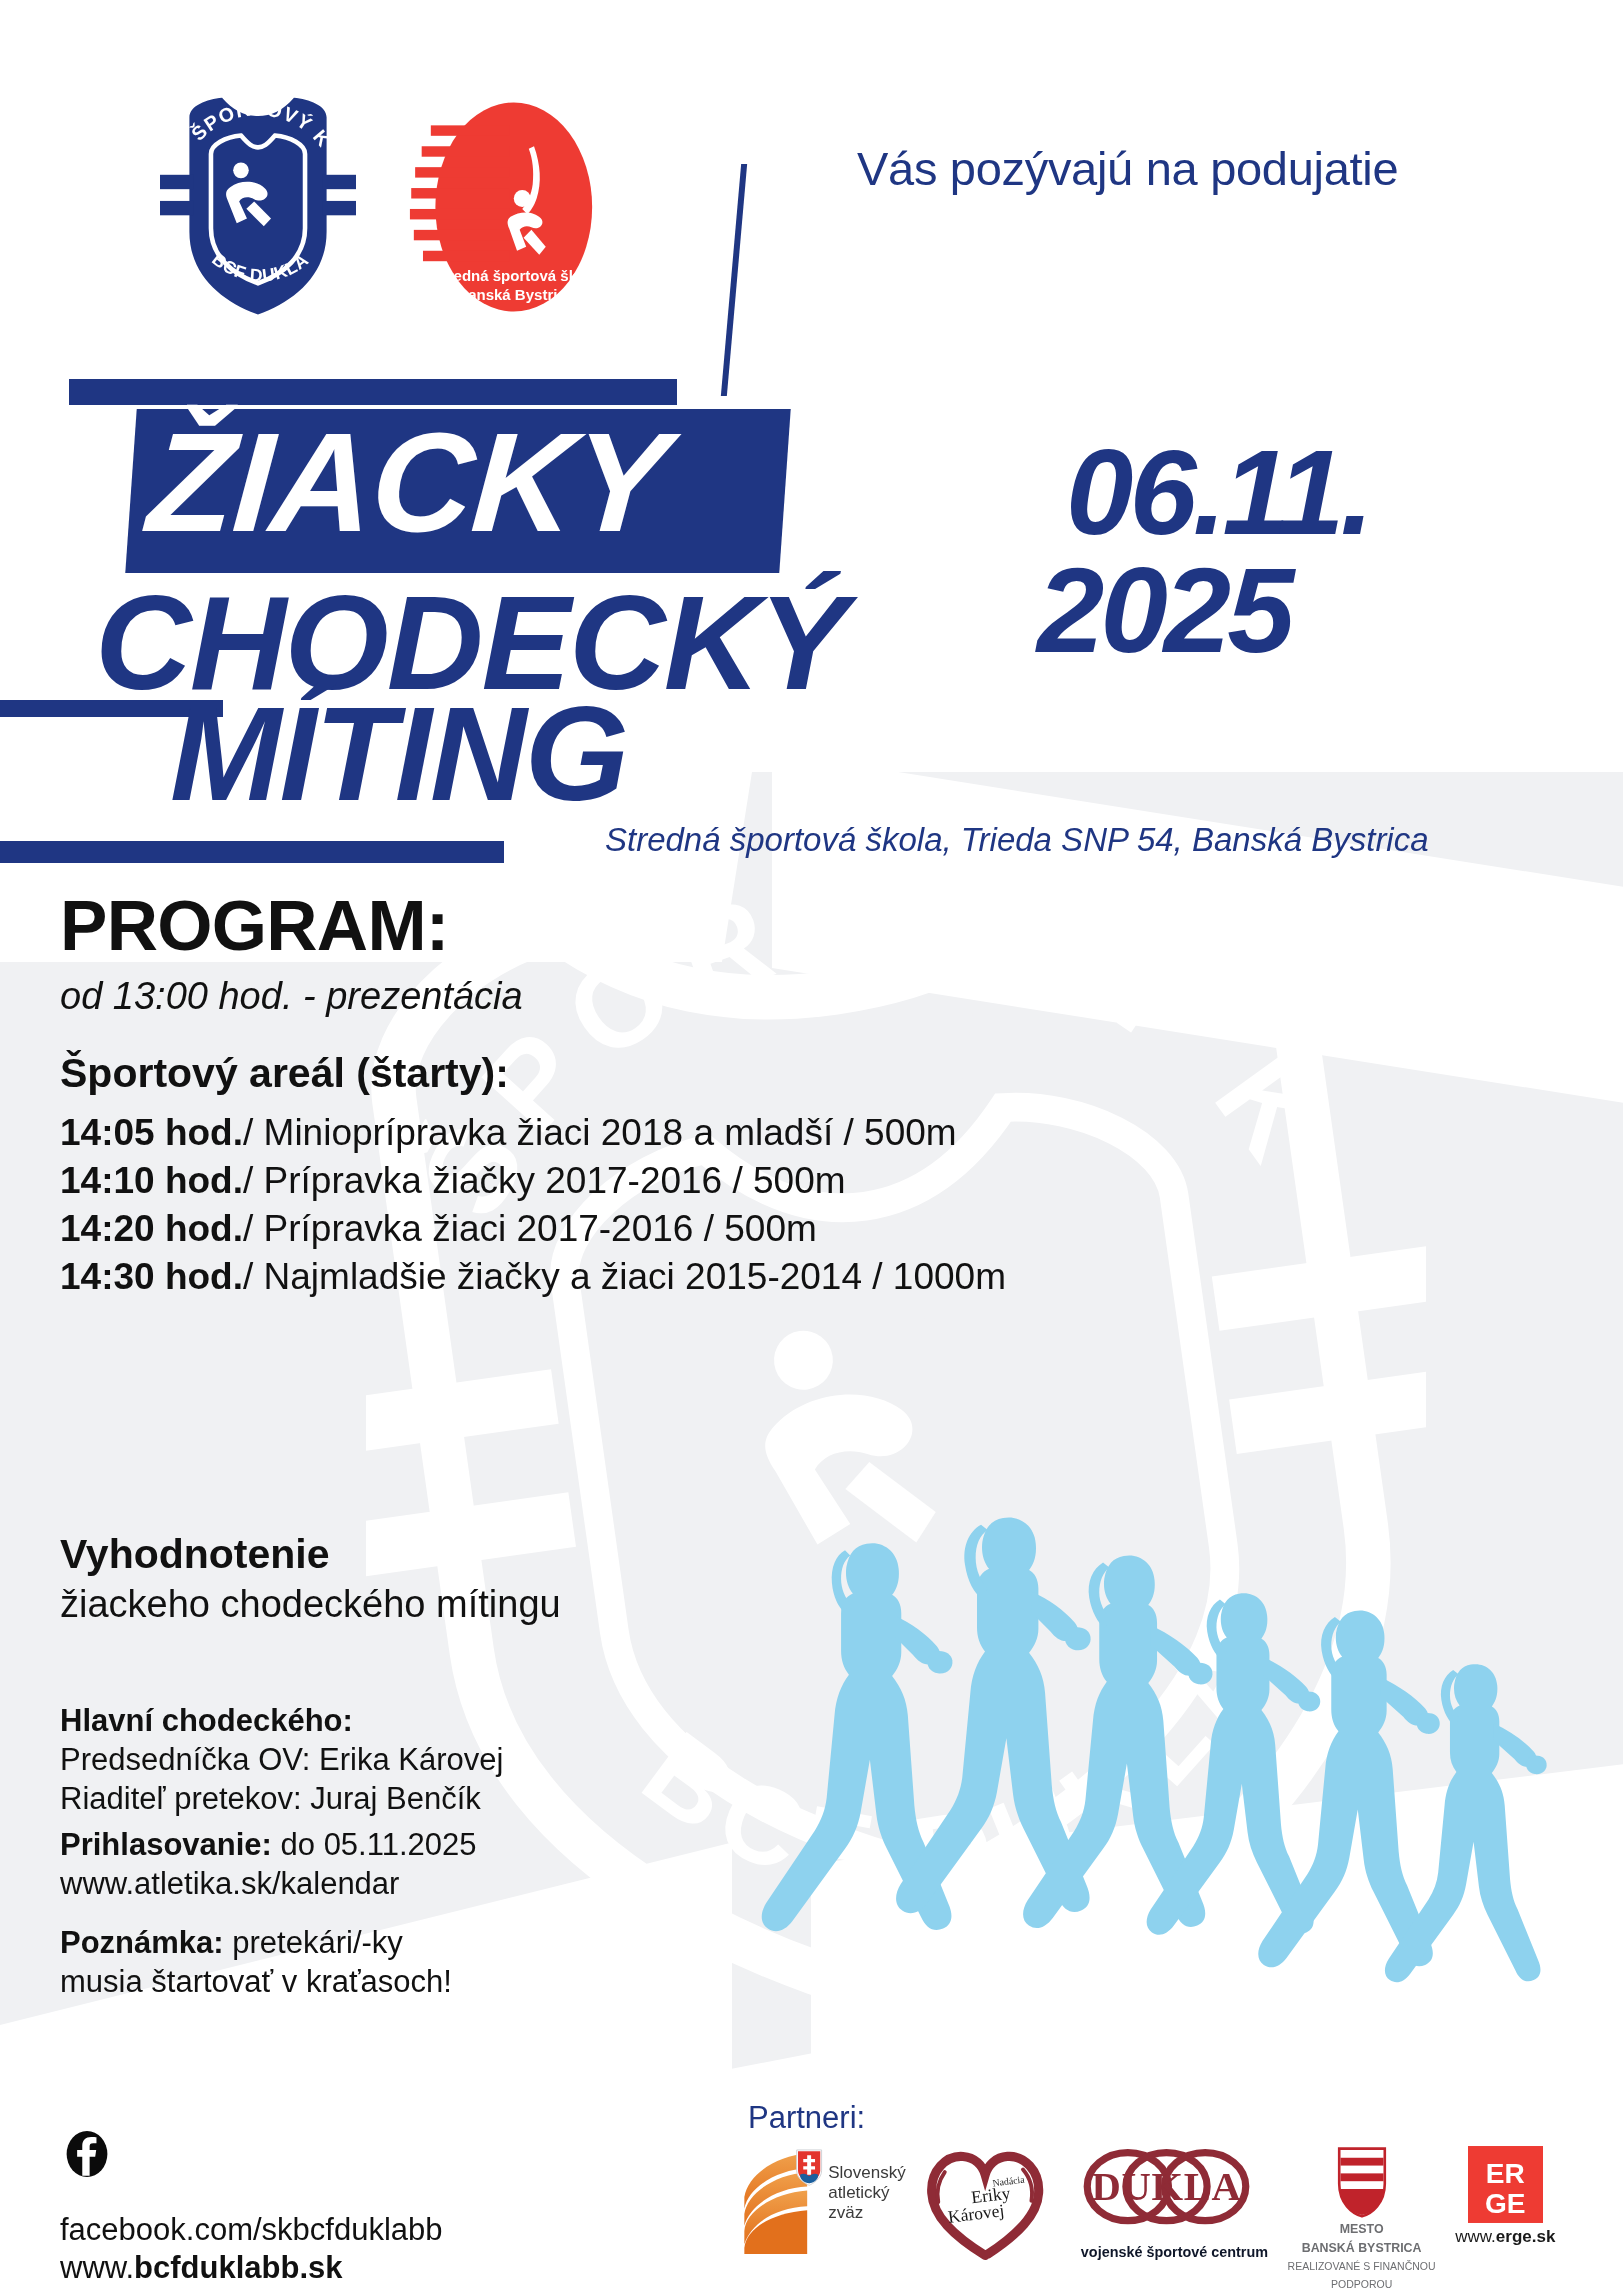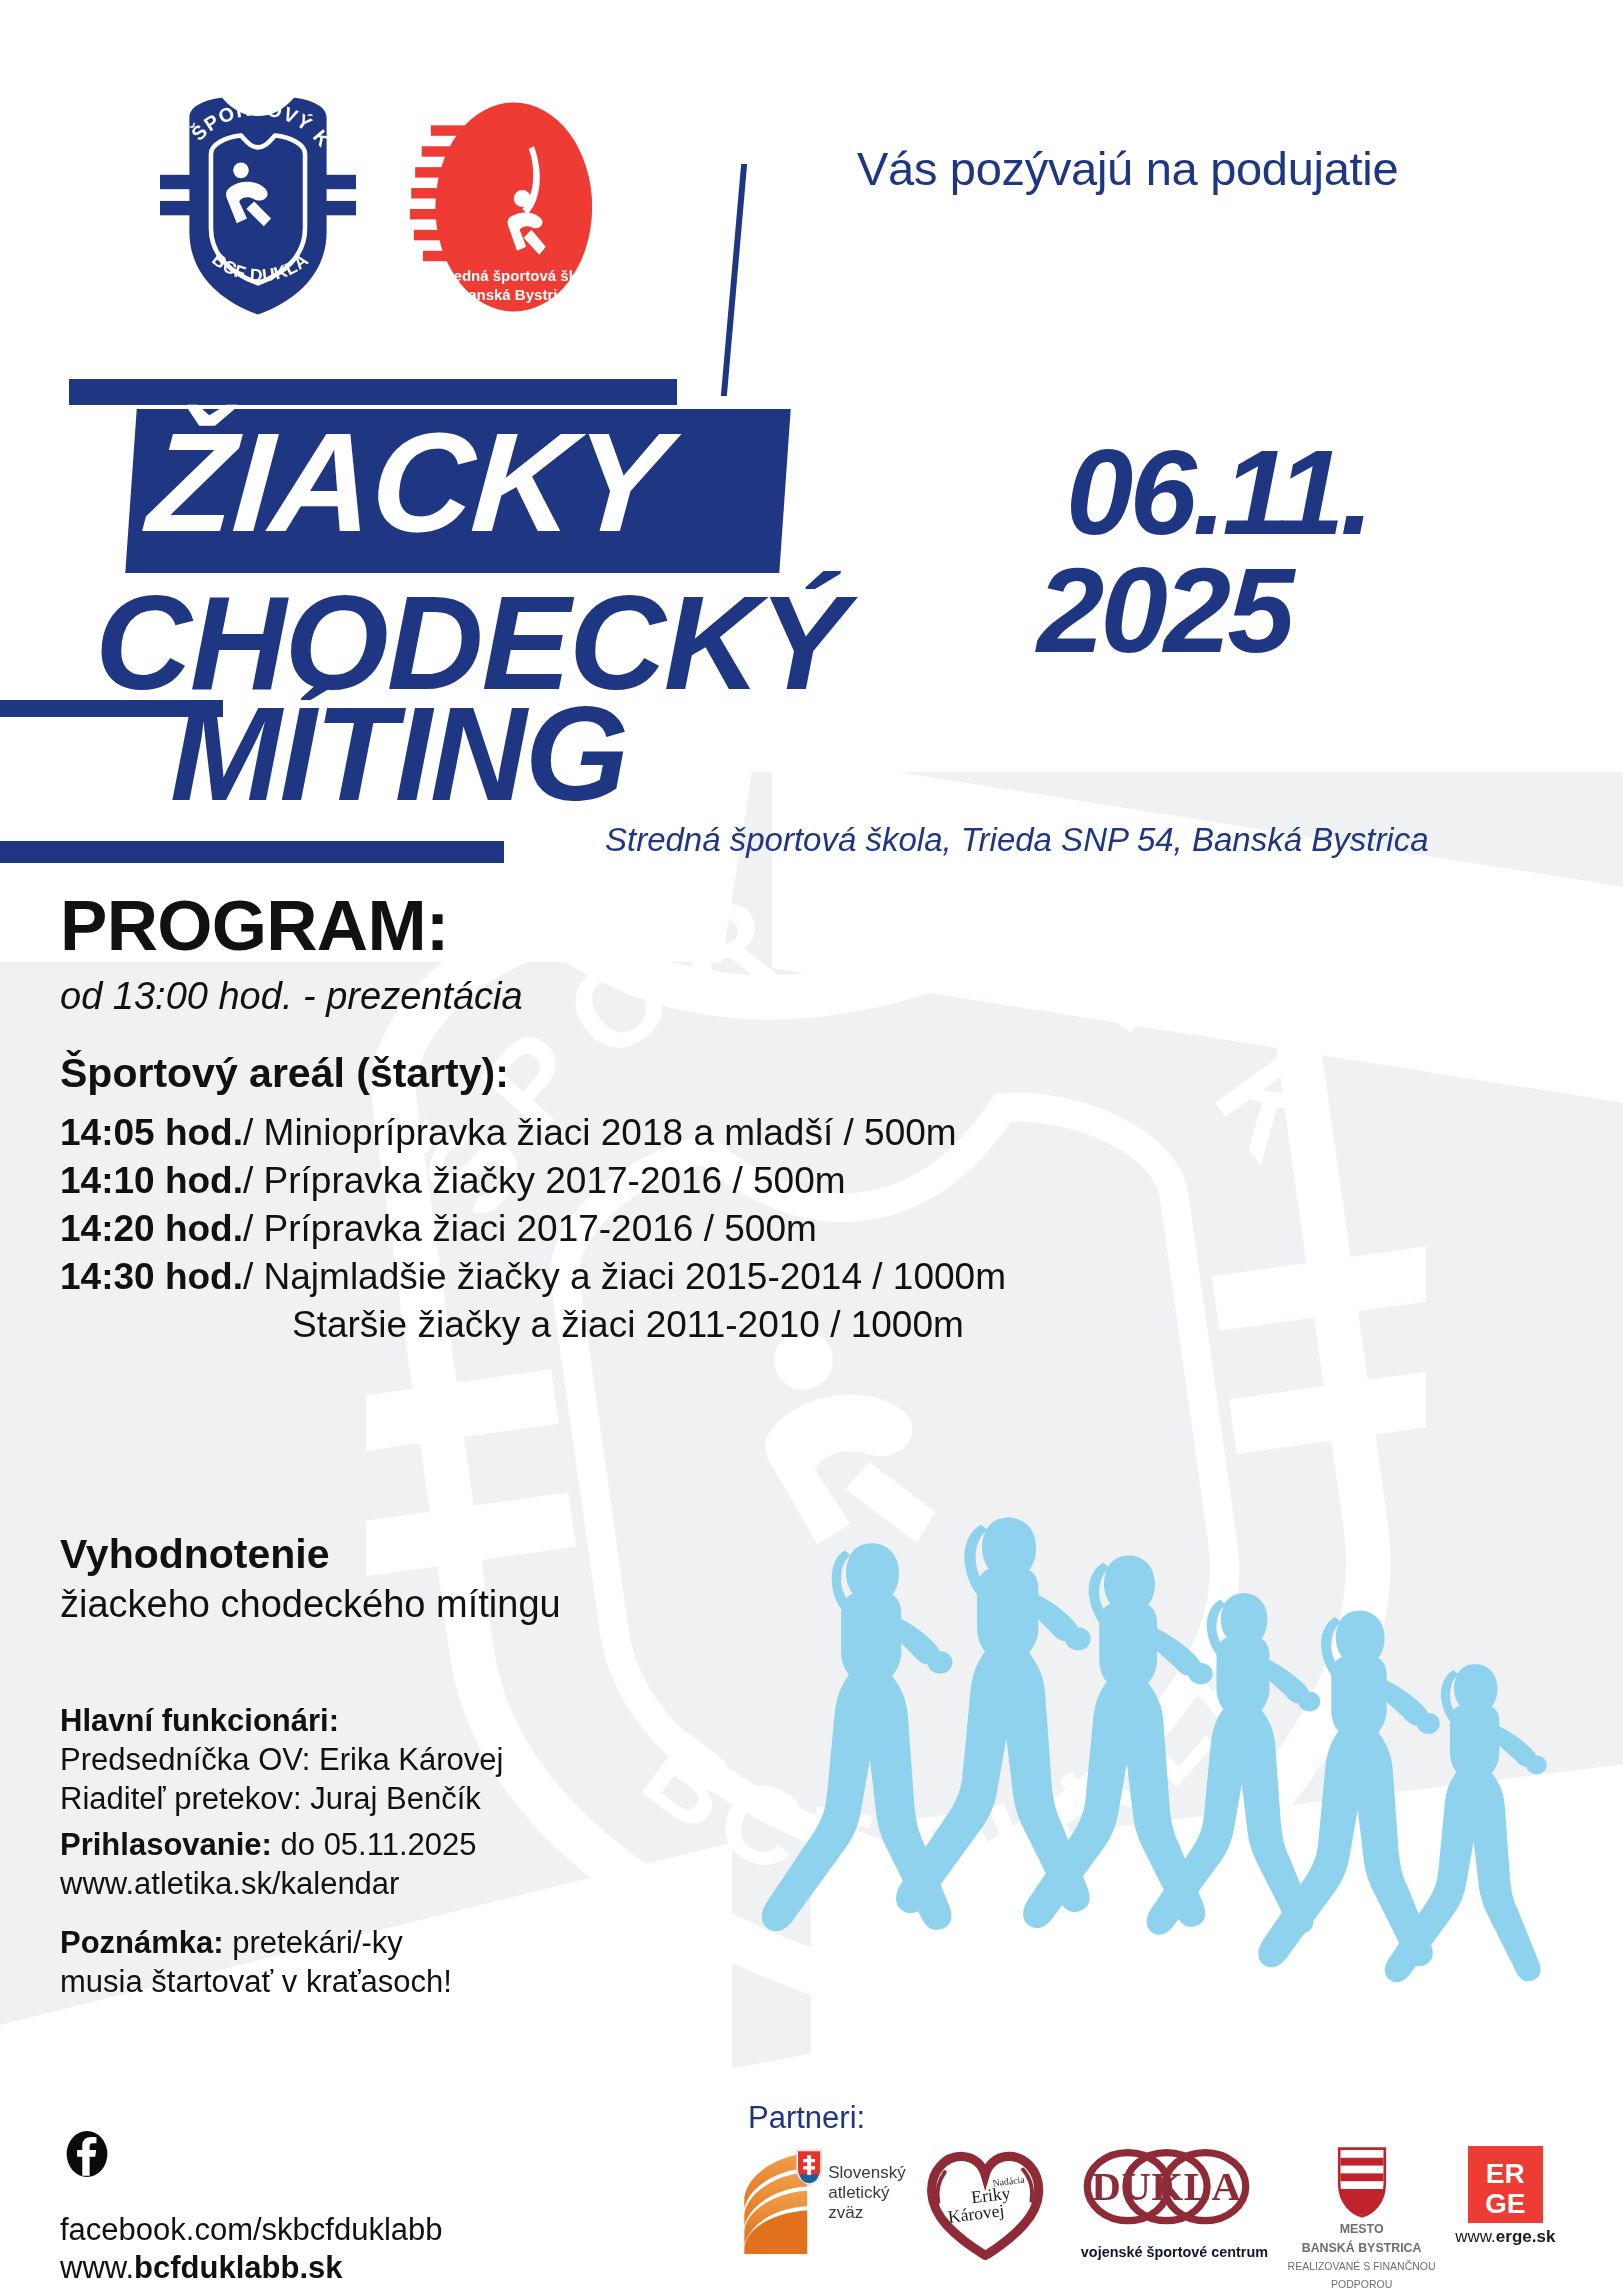--- a/index.html
+++ b/index.html
@@ -430,28 +430,27 @@
 
   <div id="program-title">PROGRAM:</div>
   <div id="program-pres">od 13:00 hod. - prezentácia</div>
   <div id="areal-title">Športový areál (štarty):</div>
 
   <div id="schedule">
       <div class="sched-row"><span class="sched-time">14:05 hod.</span><span class="sched-desc">/ Minioprípravka žiaci 2018 a mladší / 500m</span></div>
       <div class="sched-row"><span class="sched-time">14:10 hod.</span><span class="sched-desc">/ Prípravka žiačky 2017-2016 / 500m</span></div>
       <div class="sched-row"><span class="sched-time">14:20 hod.</span><span class="sched-desc">/ Prípravka žiaci 2017-2016 / 500m</span></div>
       <div class="sched-row"><span class="sched-time">14:30 hod.</span><span class="sched-desc">/ Najmladšie žiačky a žiaci 2015-2014 / 1000m</span></div>
-      <div class="sched-row indent"><span class="sched-desc">Staršie žiačky a žiaci 2011-2010 / 1000m</span></div>
     </div>
 
   <div id="vyh-title">Vyhodnotenie</div>
   <div id="vyh-sub">žiackeho chodeckého mítingu</div>
 
   <div id="officials">
-    <div class="block-head">Hlavní funkcionári:</div>
+    <div class="block-head">Hlavní chodeckého:</div>
     <div class="block-line">Predsedníčka OV: Erika Károvej</div>
     <div class="block-line">Riaditeľ pretekov: Juraj Benčík</div>
   </div>
 
   <div id="prihlas">
     <div class="block-line">
       <span class="inline-b">Prihlasovanie:</span><span> do 05.11.2025</span>
     </div>
     <div class="block-line">www.atletika.sk/kalendar</div>
   </div>

